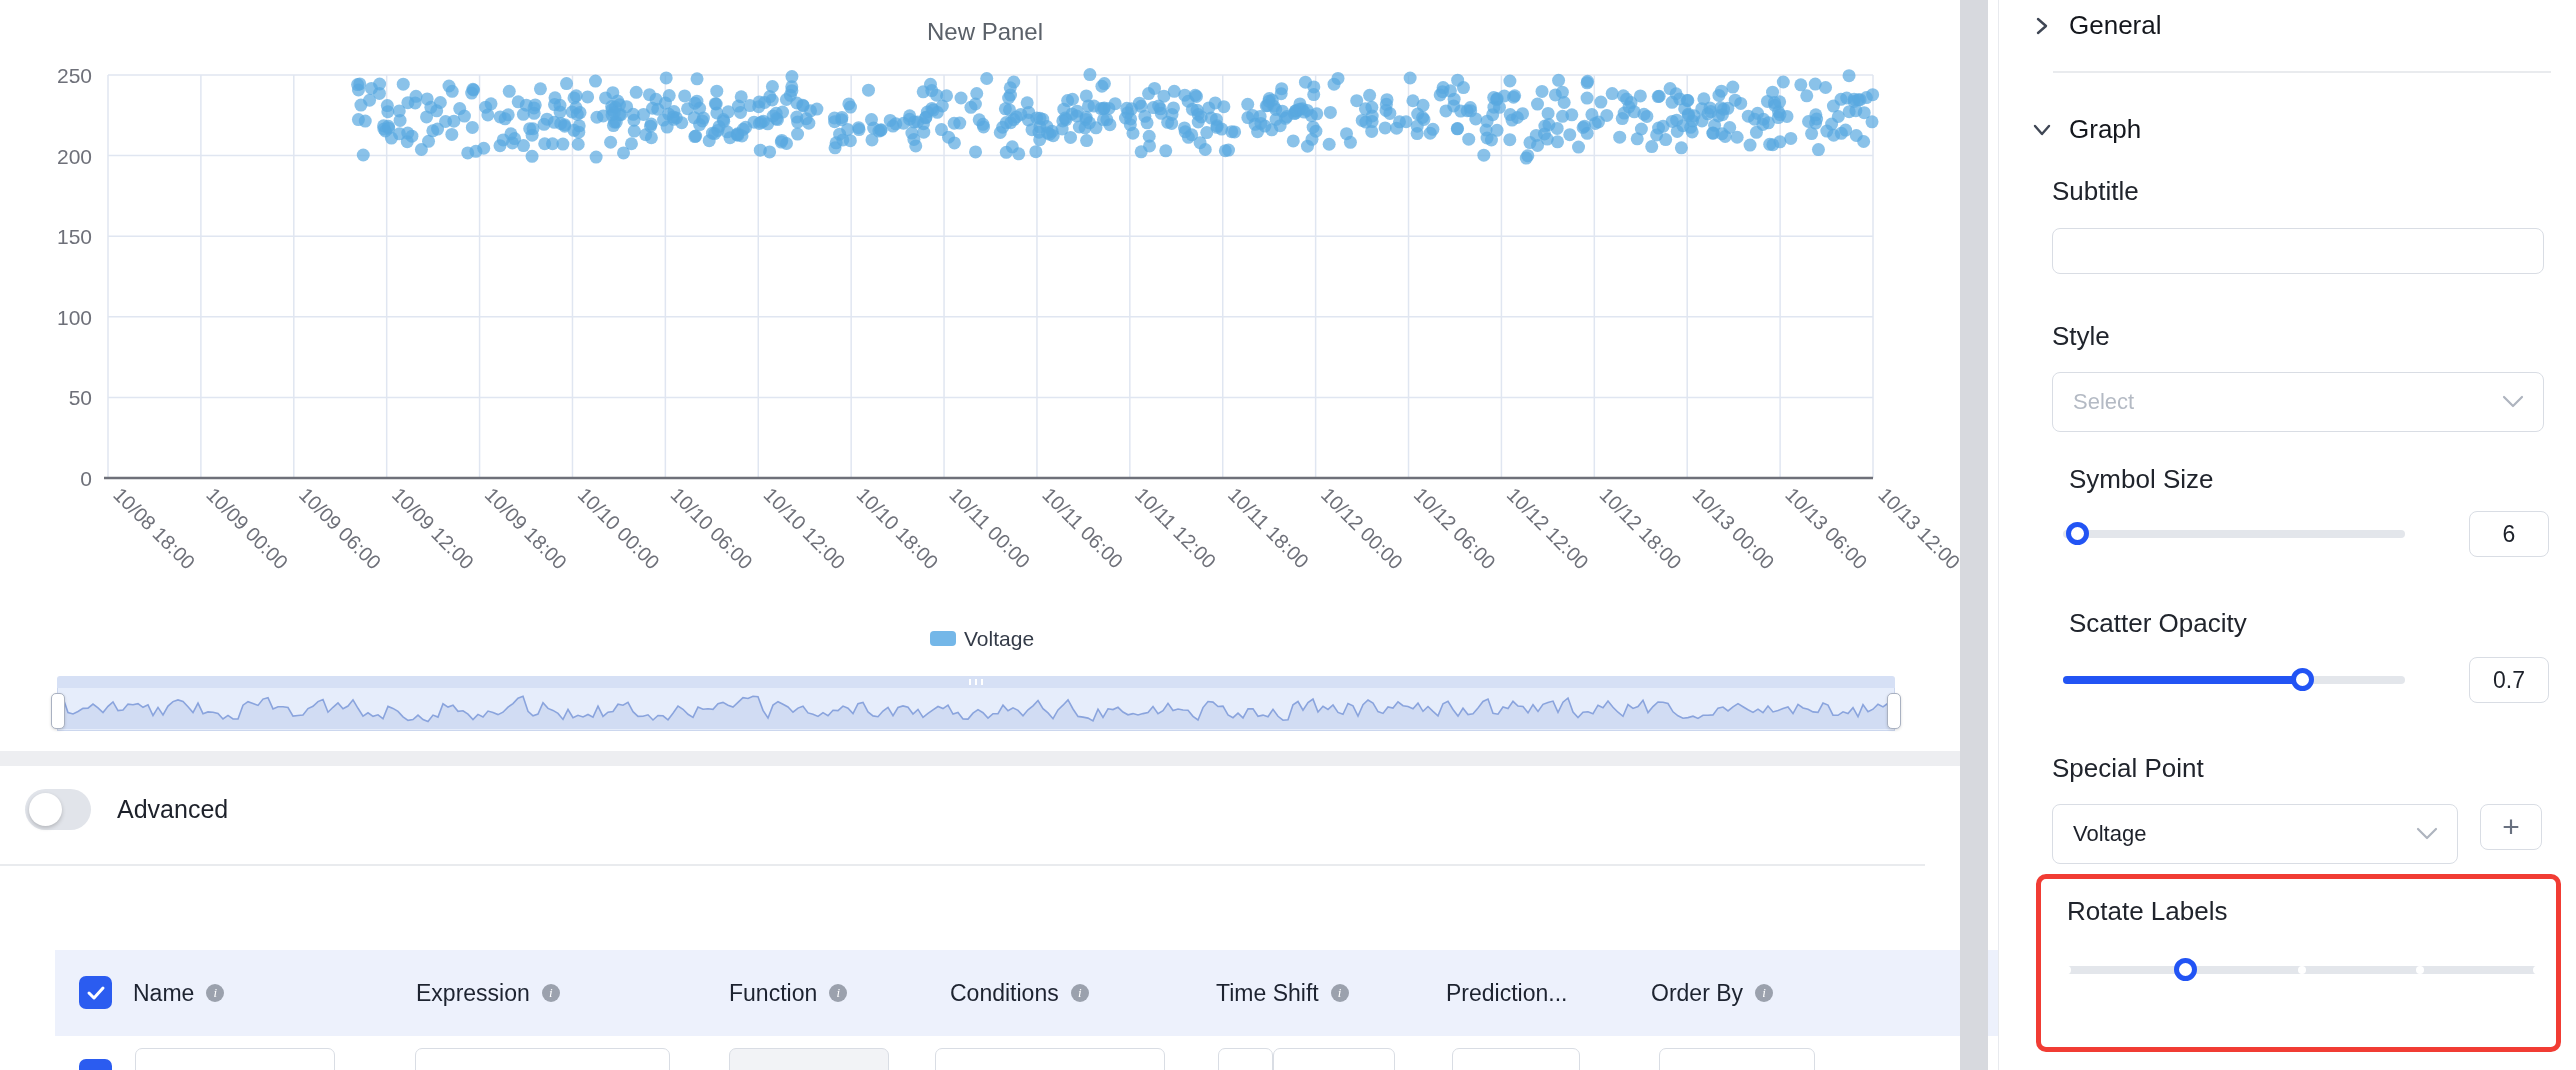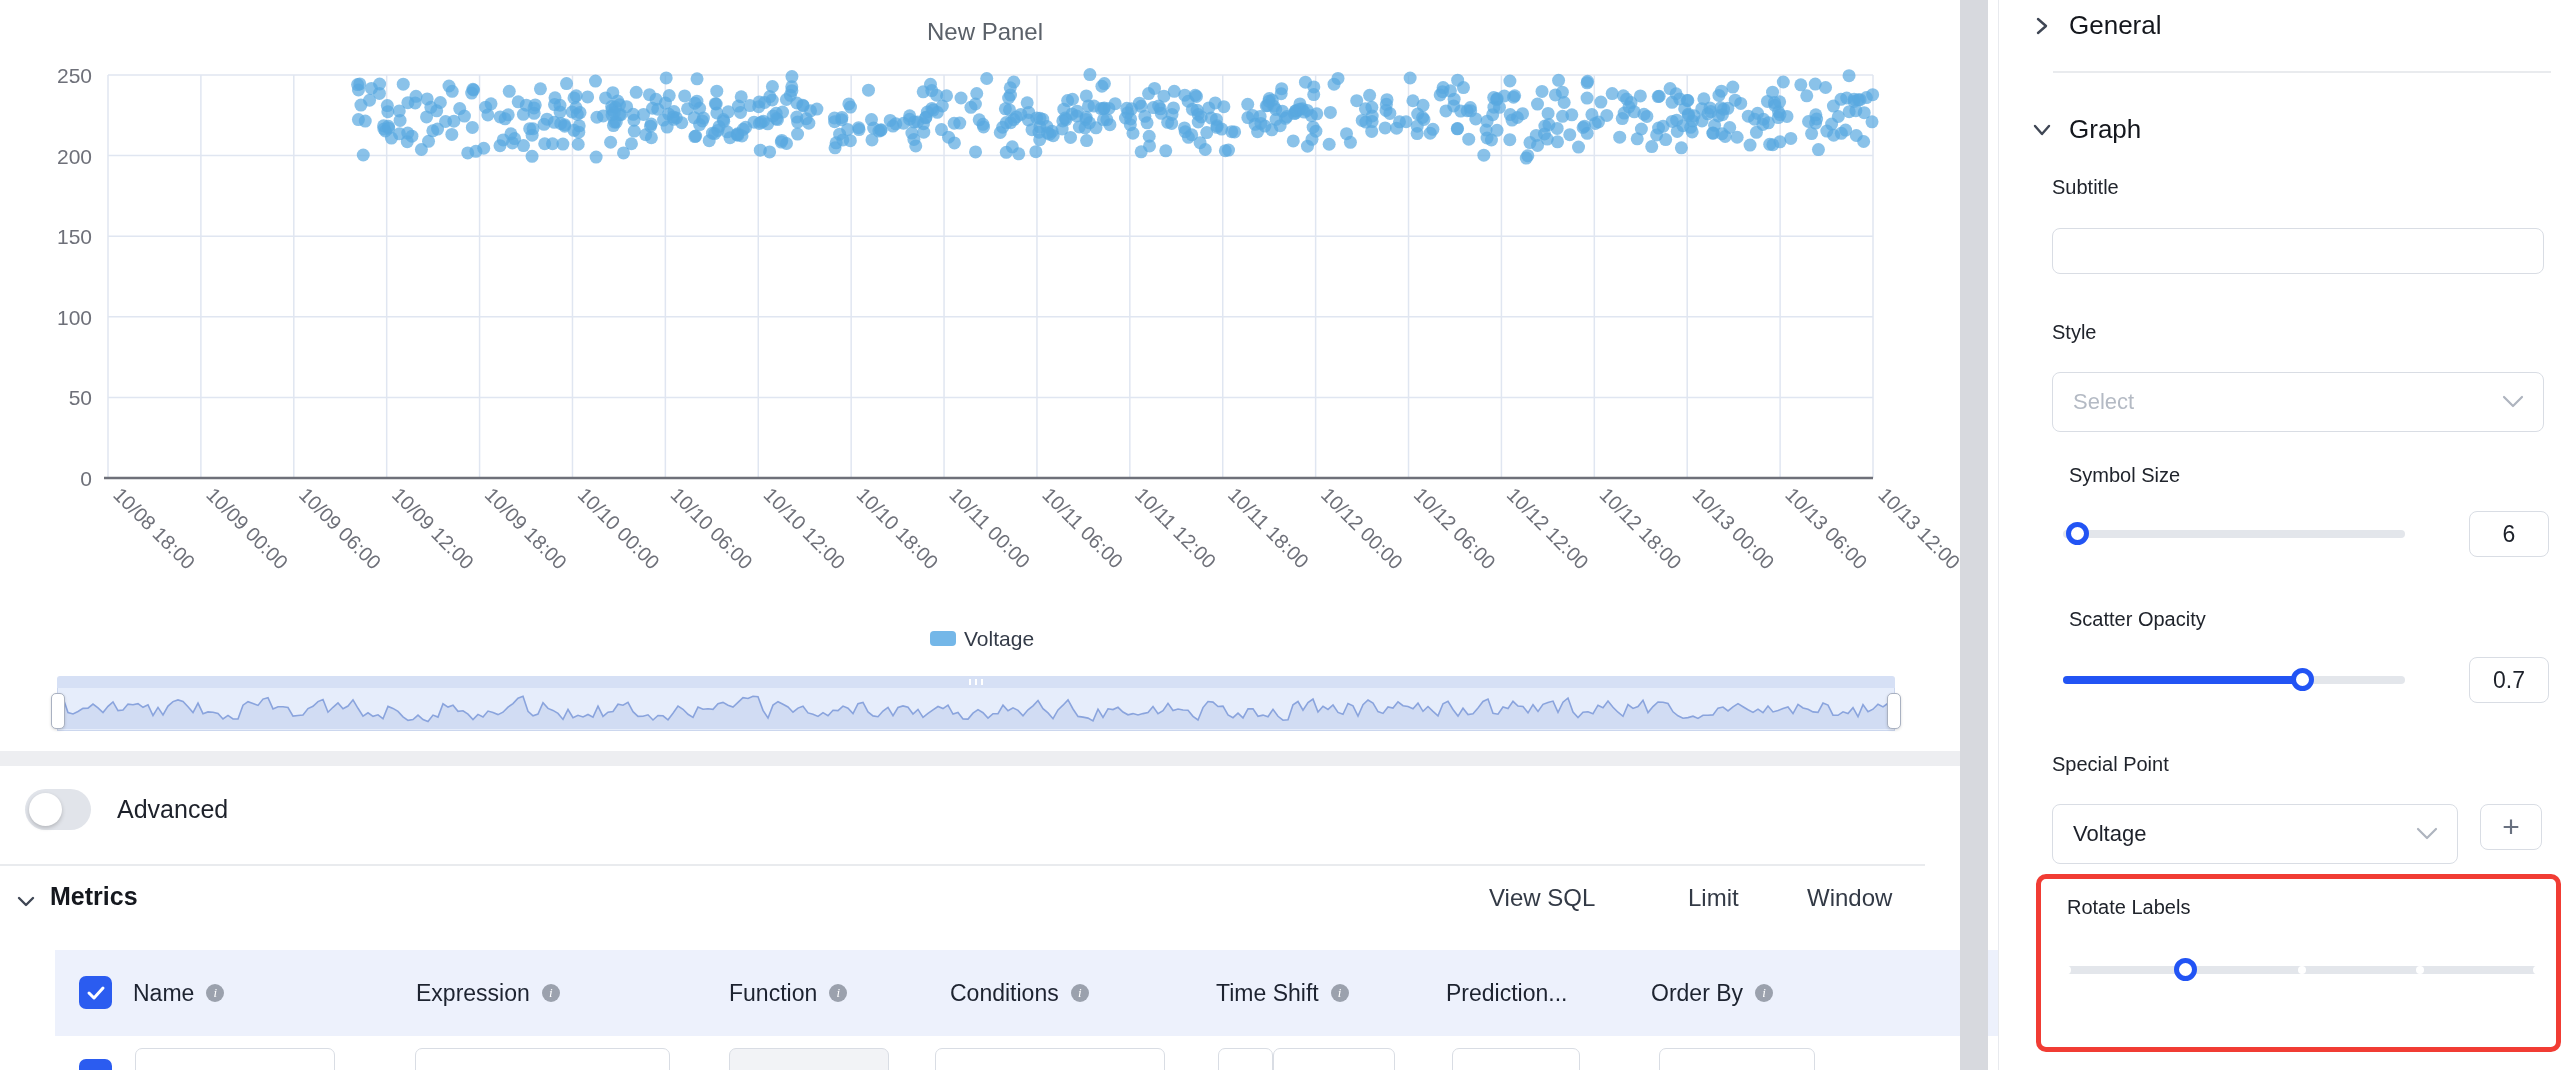--- a/index.html
+++ b/index.html
@@ -47,21 +47,21 @@
   .cellbox.gray{background:#f2f3f6;}
   #row-checkbox{position:absolute;left:79px;top:1059px;}
 
   
   #vstrip{position:absolute;left:1960px;top:0;width:28px;height:1070px;background:#d7d9de;}
 
   
   #sidebar{position:absolute;left:1998px;top:0;width:578px;height:1070px;background:#fff;border-left:1.5px solid #e8eaee;}
   .side-section{position:absolute;left:32px;display:flex;align-items:center;gap:16px;}
   .side-section .title{font-size:26px;font-weight:500;color:#14171d;}
-  .side-label{position:absolute;font-size:20px;color:#20242c;}
+  .side-label{position:absolute;font-size:26px;color:#20242c;}
   .side-input{position:absolute;height:46px;background:#fff;border:1.5px solid #d9dde4;border-radius:8px;}
   .select{position:absolute;height:60px;background:#fff;border:1.5px solid #d9dde4;border-radius:8px;display:flex;align-items:center;justify-content:space-between;padding:0 18px 0 20px;font-size:22px;}
   .select .ph{color:#b4bac4;}
   .select .val{color:#1d212a;}
   .sel-chev{stroke:#aeb4bf;stroke-width:2.2;fill:none;stroke-linecap:round;stroke-linejoin:round;}
   .slider-track{position:absolute;height:8px;border-radius:4px;background:#e3e6eb;}
   .slider-fill{position:absolute;left:0;top:0;height:8px;border-radius:4px;background:#2254f4;}
   .slider-handle{position:absolute;width:23px;height:23px;border-radius:50%;background:#fff;border:5px solid #2254f4;}
   .valbox{position:absolute;width:80px;height:46px;border:1.5px solid #d9dde4;border-radius:8px;display:flex;align-items:center;justify-content:center;font-size:23px;color:#1d212a;background:#fff;}
   .plus-btn{position:absolute;width:62px;height:46px;border:1.5px solid #d9dde4;border-radius:8px;display:flex;align-items:center;justify-content:center;font-size:30px;color:#697180;background:#fff;}
@@ -866,29 +866,20 @@
 
     <div id="advanced-row">
       <div class="toggle">
           <div class="knob"></div>
         </div>
       <span class="adv-label">Advanced</span>
     </div>
 
     <div class="divider" style="left:0;top:864px;width:1925px;"></div>
 
-    <div id="metrics-row">
-      <svg class="metrics-chev" width="24" height="24">
-          <polyline class="chev" points="5,9 12,16 19,9"></polyline>
-        </svg>
-      <span class="metrics-title">Metrics</span>
-      <span class="tbl-link" style="left:1489px;">View SQL</span>
-      <span class="tbl-link" style="left:1688px;">Limit</span>
-      <span class="tbl-link" style="left:1807px;">Window</span>
-    </div>
 
     <div id="tbl-header">
       <div class="checkbox" id="hdr-checkbox">
         <svg width="22" height="22">
             <polyline points="4,11 9,16 18,6" style="fill:none;stroke:#fff;stroke-width:3;stroke-linecap:round;stroke-linejoin:round;"></polyline>
           </svg>
       </div>
 
     <div class="th" style="left: 78px;">
           <span>Name</span>

